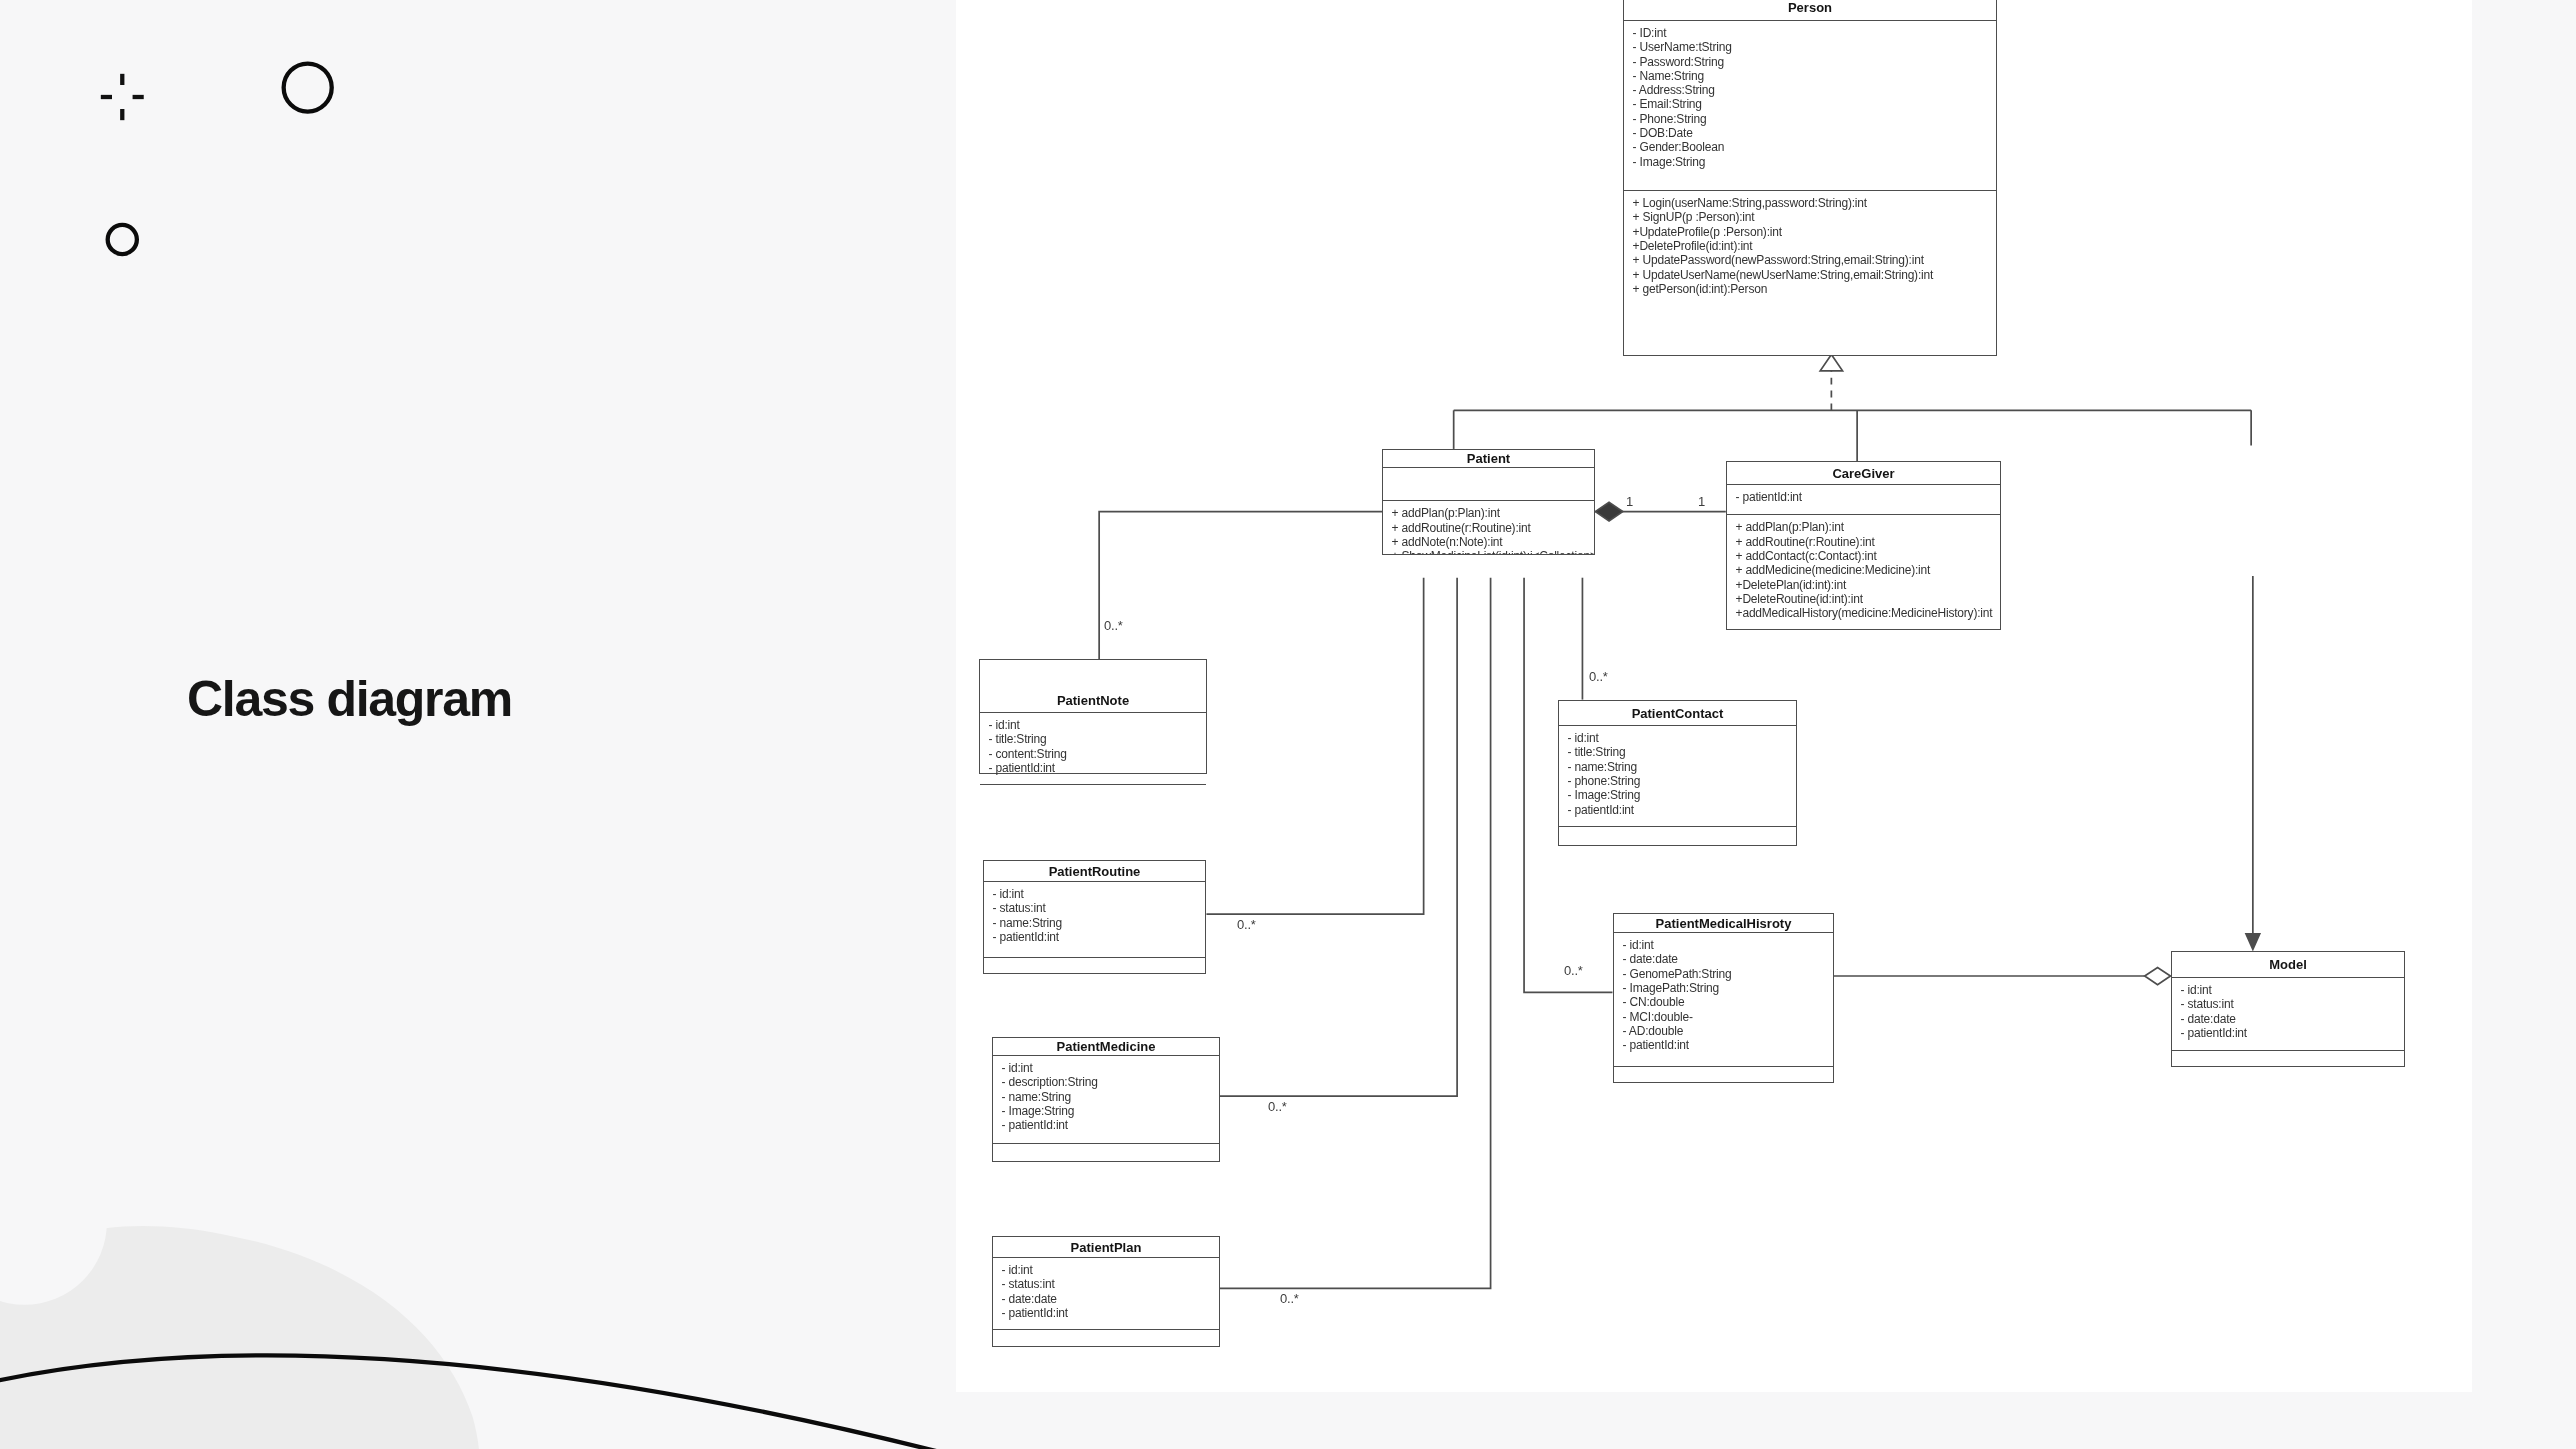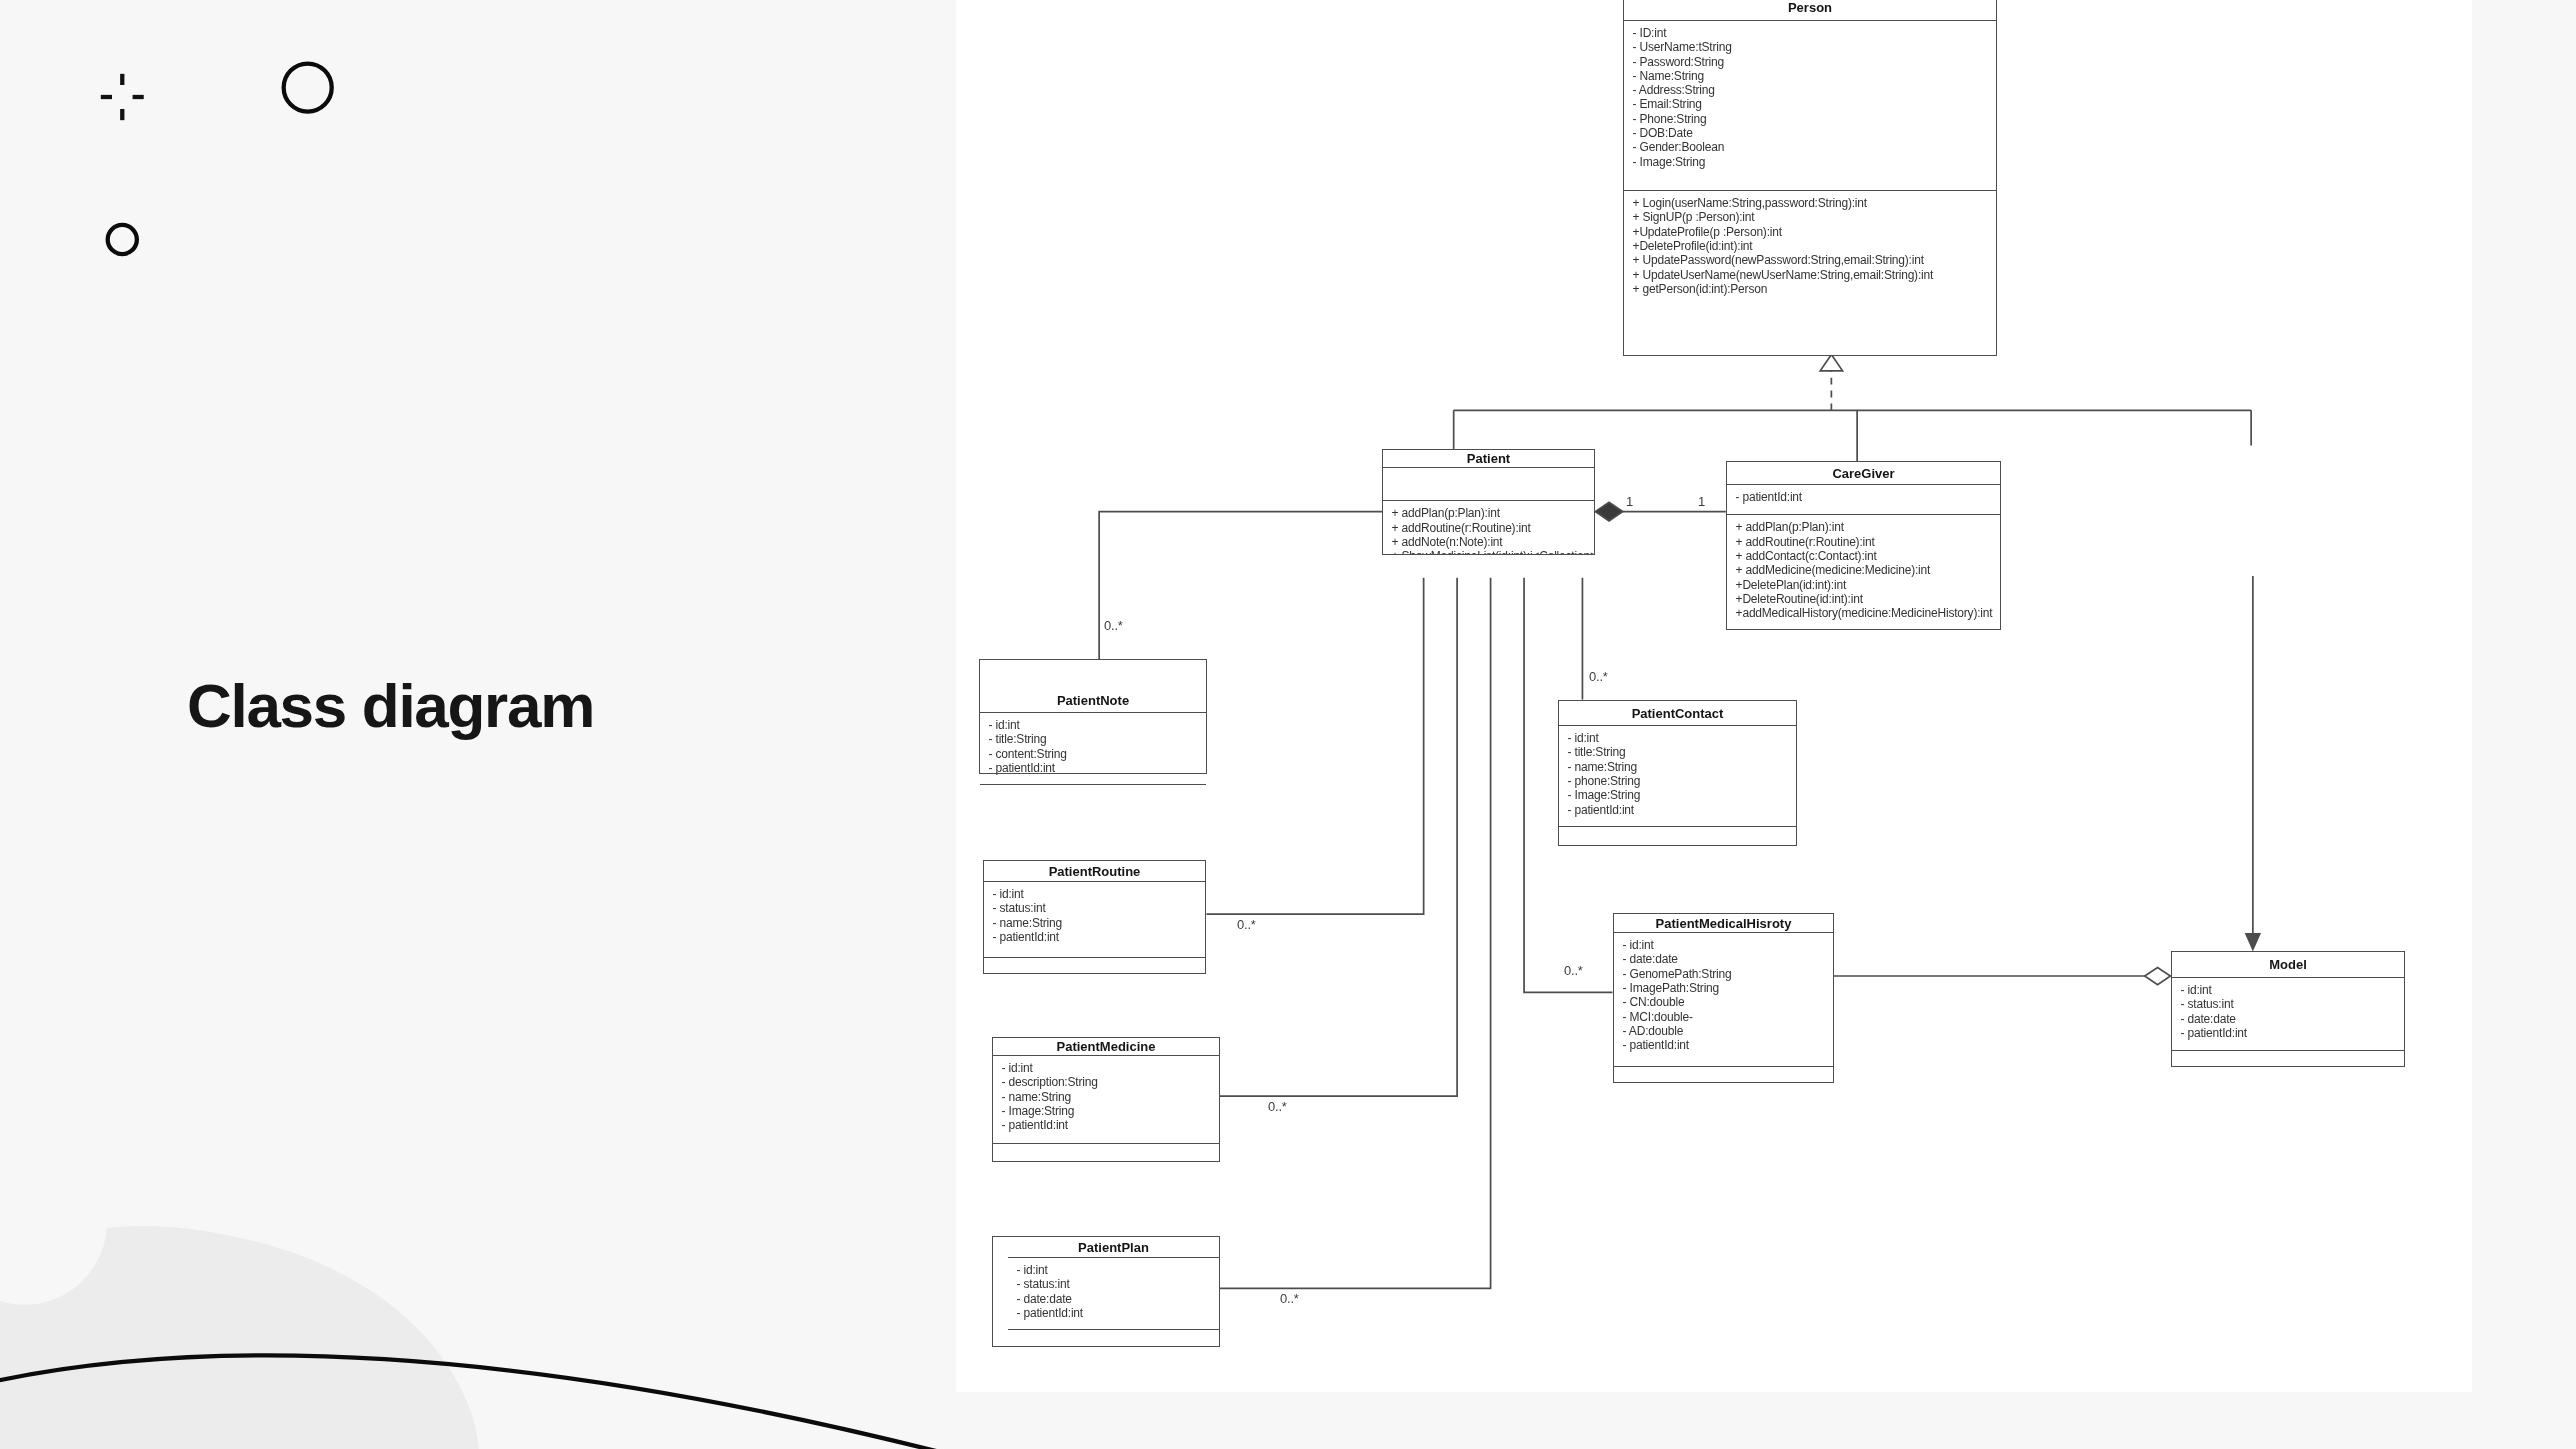--- a/index.html
+++ b/index.html
@@ -7,21 +7,21 @@
     width:2576px;height:1449px;overflow:hidden;position:relative;
     background:#f7f7f8;
     font-family:"Liberation Sans",sans-serif;
   }
   .stage{position:absolute;inset:0;}
   .decor-svg{position:absolute;left:0;top:0;z-index:0;}
   .canvas{position:absolute;left:956px;top:0;width:1516px;height:1392px;background:#ffffff;z-index:1;}
   .connector-svg{position:absolute;left:0;top:0;z-index:2;pointer-events:none;}
   .page-title{
     position:absolute;left:187px;top:670px;margin:0;z-index:1;
-    font-size:62px;font-weight:800;letter-spacing:-1.3px;color:#161616;
+    font-size:50px;font-weight:800;letter-spacing:-1.3px;color:#161616;
   }
   .uml{
     position:absolute;z-index:3;box-sizing:border-box;
     background:#fff;border:1.7px solid #4d4d4d;
     display:flex;flex-direction:column;
   }
   .uml-title{
     flex:none;display:flex;align-items:center;justify-content:center;
     font-size:13px;font-weight:bold;color:#141414;
     border-bottom:1.7px solid #4d4d4d;overflow:hidden;
@@ -190,21 +190,21 @@
     <div class="uml-attrs" style="height:82px;">
         <div class="uml-line">- id:int</div>
         <div class="uml-line">- description:String</div>
         <div class="uml-line">- name:String</div>
         <div class="uml-line">- Image:String</div>
         <div class="uml-line">- patientId:int</div>
       </div>
     <div class="uml-methods"></div>
   </div>
 
-  <div class="uml" style="left:992px;top:1236px;width:228px;height:111px;padding-left:15px;">
+  <div class="uml" style="left:992px;top:1236px;width:228px;height:111px;">
     <div class="uml-title" style="height:20px;">PatientPlan</div>
     <div class="uml-attrs" style="height:66px;">
         <div class="uml-line">- id:int</div>
         <div class="uml-line">- status:int</div>
         <div class="uml-line">- date:date</div>
         <div class="uml-line">- patientId:int</div>
       </div>
     <div class="uml-methods"></div>
   </div>
 

